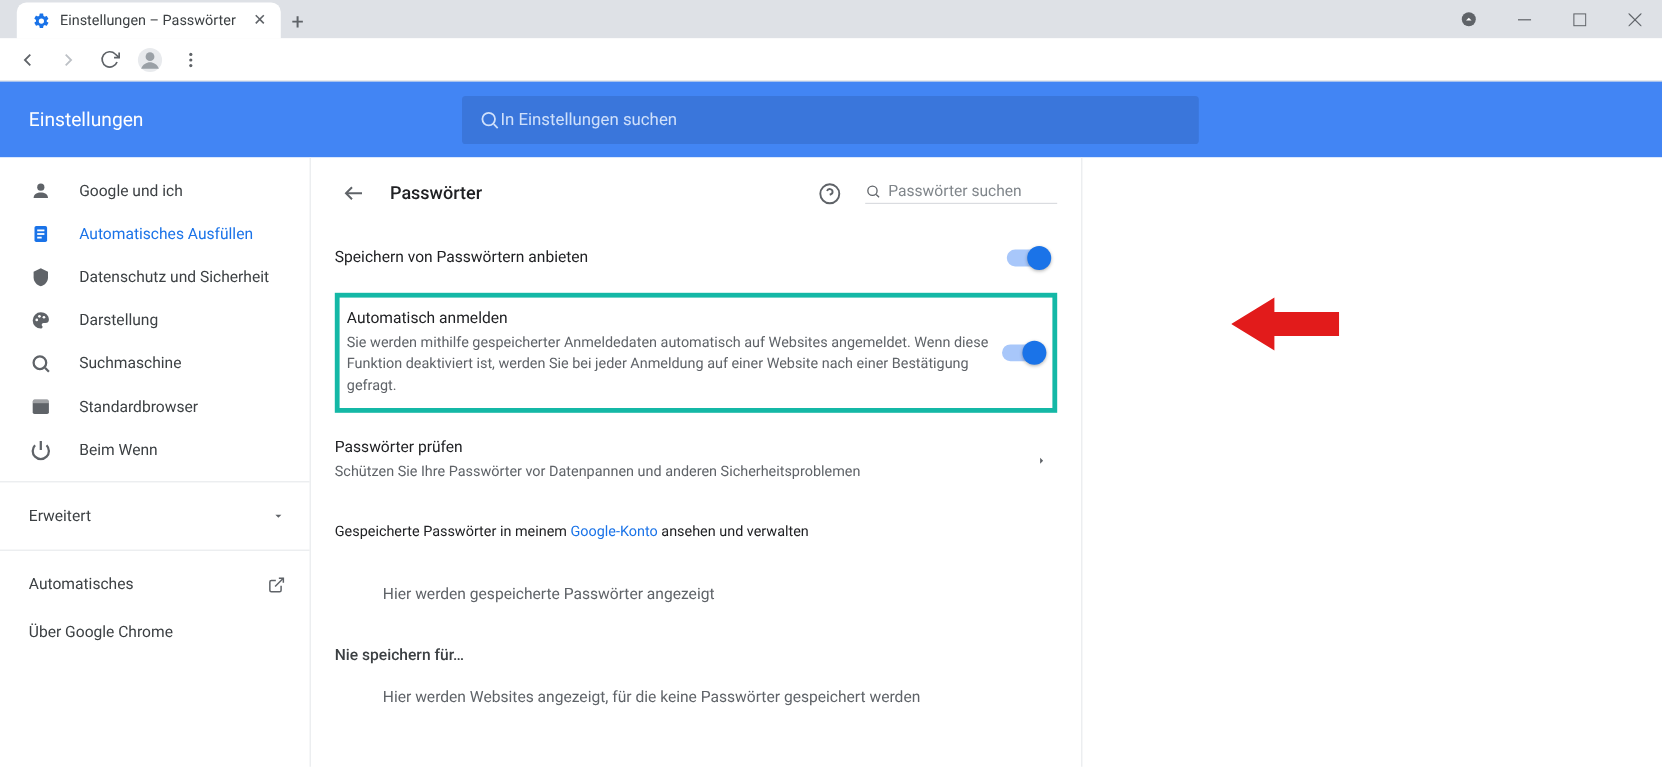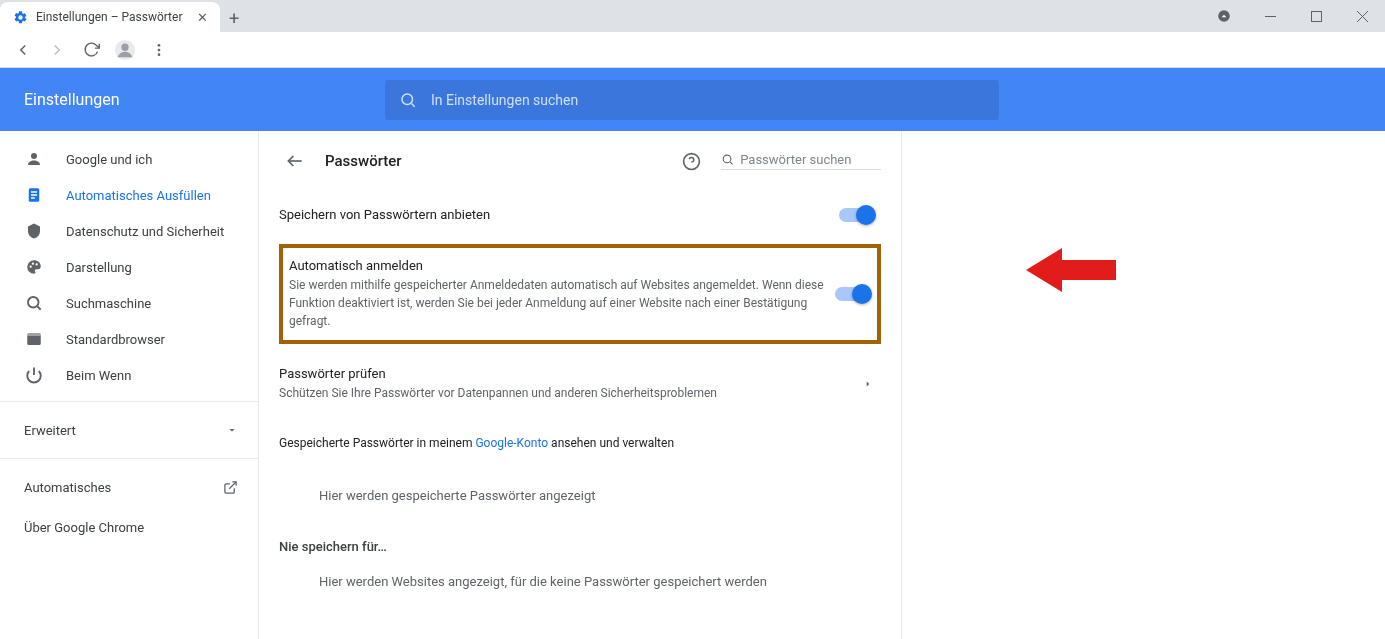--- a/index.html
+++ b/index.html
@@ -1,39 +1,39 @@
 <!DOCTYPE html>
 <html><head>
 <meta charset="utf-8">
 <style>
   * { box-sizing: border-box; margin: 0; padding: 0; font-family: "Segoe UI", Roboto, Arial, sans-serif; }
   body { width: 1385px; height: 639px; background: #fff; overflow: hidden; position: relative; }
 
   
   .tab-strip { height: 32px; background: #dee1e6; display: flex; align-items: flex-end; }
-  .tab { display: flex; align-items: center; gap: 8px; height: 30px; width: 220px; background: #fff; border-radius: 8px 8px 0 0; padding: 0 12px; font-size: 12px; color: #3c4043; }
+  .tab { display: flex; align-items: center; gap: 8px; height: 30px; width: 220px; background: #fff; border-radius: 8px 8px 0 0; padding: 0 12px; font-size: 12px; color: #3c4043; margin-left: 14px; }
   .tab .favicon { width: 16px; height: 16px; display:flex; align-items:center; justify-content:center; }
   .tab .title { flex: 1; white-space: nowrap; overflow: hidden; text-overflow: ellipsis; }
   .tab .close { color: #5f6368; font-size: 13px; cursor: pointer; }
   .new-tab { width: 28px; height: 28px; display:flex; align-items:center; justify-content:center; color:#5f6368; font-size:18px; cursor:pointer; }
 
   .window-controls { position: absolute; top: 0; right: 0; height: 32px; display: flex; align-items:center; }
   .win-btn { width: 46px; height: 32px; display:flex; align-items:center; justify-content:center; color:#5f6368; cursor:pointer; }
   .toolbar { height:36px; background:#fff; display:flex; align-items:center; padding: 0 8px; border-bottom: 1px solid #dadce0; gap:4px; }
   .tb-btn { width:30px; height:30px; display:flex; align-items:center; justify-content:center; color:#5f6368; border-radius:50%; cursor:pointer; }
   .tb-btn.disabled { color:#bdc1c6; }
   .omnibox { flex:1; height:30px; border-radius:15px; background:#f1f3f4; display:flex; align-items:center; padding:0 12px; font-size:13px; color:#5f6368; gap:8px; }
   .omnibox .url-part2 { color:#202124; }
   .omnibox-spacer { flex:1; }
   .star { color:#5f6368; }
 
   
   .app-header { height:63px; background:#4285f4; display:flex; align-items:center; color:#fff; }
   .app-title { width:385px; padding-left:24px; font-size:16px; }
-  .search-wrap { width:614px; height:40px; background:#3a76db; border-radius:3px; display:flex; align-items:center; padding:0 14px; gap:14px; }
+  .search-wrap { width:614px; height:40px; background:#3a76db; border-radius:3px; display:flex; align-items:center; padding:0 14px; }
   .search-wrap input { flex:1; background:transparent; border:none; outline:none; color:#fff; font-size:14px; }
   .search-wrap input::placeholder { color:#cfe0fb; }
 
   
   .content-area { display:flex; height:calc(639px - 32px - 36px - 56px); }
   .sidebar { width:258px; padding-top:10px; font-size:13px; color:#3c4043; }
   .side-item { height:36px; display:flex; align-items:center; padding-left:24px; gap:22px; cursor:pointer; }
   .side-item.active { color:#1a73e8; }
   .side-icon { width:20px; height:20px; display:flex; align-items:center; justify-content:center; color:#5f6368; flex-shrink:0; }
   .side-item.active .side-icon { color:#1a73e8; }
@@ -54,21 +54,21 @@
 
   .row { display:flex; align-items:center; padding:16px 8px 16px 0; }
   .row-main { flex:1; }
   .row-title { font-size:13px; color:#202124; }
   .row-desc { font-size:12px; color:#5f6368; margin-top:3px; line-height:1.5; }
   .chev-right { color:#5f6368; }
 
   .toggle { width:34px; height:14px; background:#a8c7fa; border-radius:7px; position:relative; cursor:pointer; }
   .toggle::after { content:""; position:absolute; right:-3px; top:-3px; width:20px; height:20px; border-radius:50%; background:#1a73e8; box-shadow:0 1px 3px rgba(0,0,0,.3); }
 
-  .highlight-box { border:4px solid #a16207; padding:10px 8px 10px 6px; margin-top:6px; }
+  .highlight-box { border:4px solid #14b8a6; padding:10px 8px 10px 6px; margin-top:6px; }
   .highlight-box .row { padding:0; }
 
   .info-row { padding:18px 0; font-size:12px; color:#202124; }
   .info-row a { color:#1a73e8; text-decoration:none; cursor:pointer; }
 
   .section-title { font-size:13px; color:#3c4043; font-weight:500; margin-top:26px; }
   .section-body { font-size:13px; color:#5f6368; padding:20px 0 10px 40px; }
 
   
   .arrow { position:absolute; top:244px; left:1026px; pointer-events:none; }

